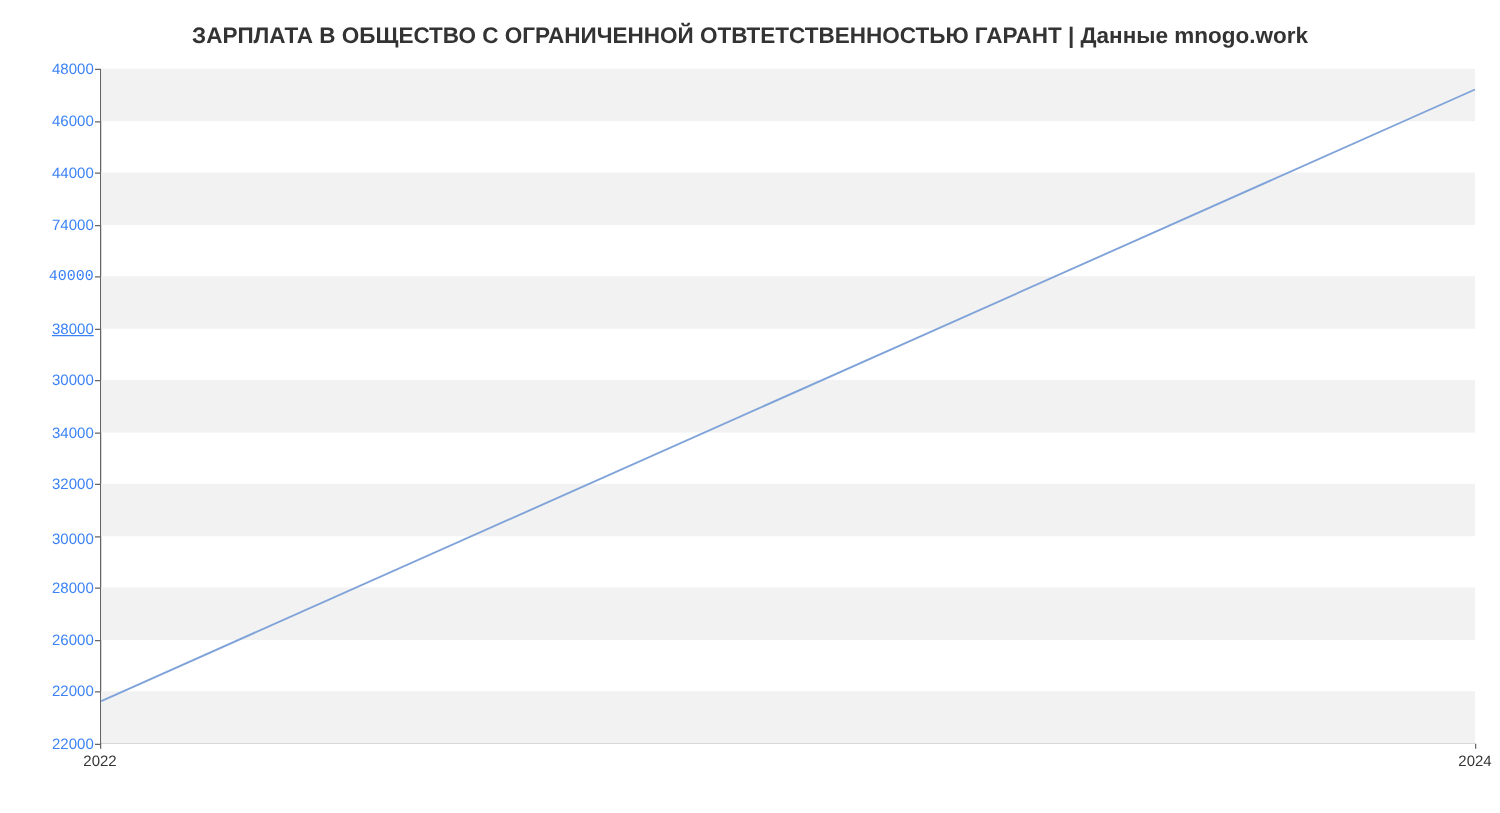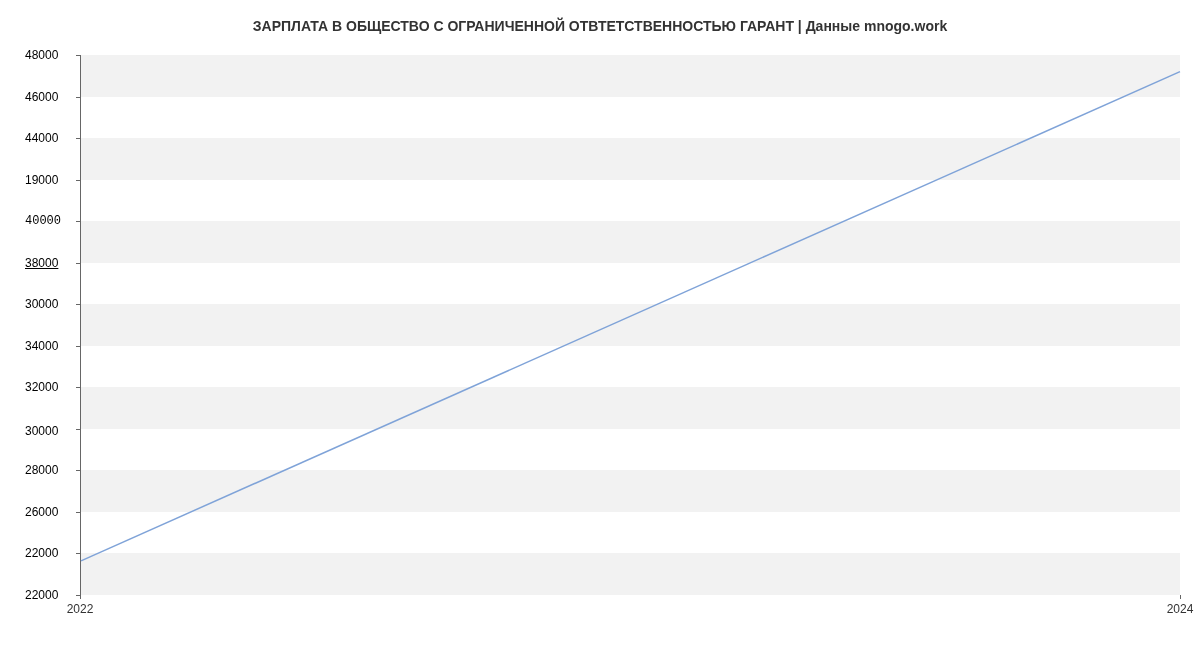--- a/index.html
+++ b/index.html
@@ -14,21 +14,21 @@
       position: relative;
       width: 1200px;
       height: 650px;
     }
     .title {
       position: absolute;
       top: 18px;
       left: 0;
       width: 100%;
       text-align: center;
-      font-size: 14px;
+      font-size: 18px;
       font-weight: bold;
       color: #333;
     }
     .plot-area {
       position: absolute;
       left: 80px;
       top: 55px;
       width: 1100px;
       height: 540px;
       border-left: 1px solid #666;
@@ -37,22 +37,23 @@
     .grid-band {
       position: absolute;
       left: 0;
       width: 100%;
       background: #f2f2f2;
     }
     .y-tick-label {
       position: absolute;
       right: 1125px;
       font-size: 12px;
-      color: #000000;
+      color: #3b82f6;
       transform: translateY(-50%);
+      text-align: right;
       width: 50px;
     }
     .y-tick-mark {
       position: absolute;
       left: 76px;
       width: 4px;
       height: 1px;
       background: #666;
     }
     .x-tick-label {
@@ -108,21 +109,21 @@
     <div class="y-tick-label" style="top: 387.308px;">32000</div>
     <div class="y-tick-mark" style="top: 387.308px;"></div>
     <div class="y-tick-label" style="top: 345.769px;">34000</div>
     <div class="y-tick-mark" style="top: 345.769px;"></div>
     <div class="y-tick-label" style="top: 304.231px;">30000</div>
     <div class="y-tick-mark" style="top: 304.231px;"></div>
     <div class="y-tick-label" style="top: 262.692px; text-decoration: underline;">38000</div>
     <div class="y-tick-mark" style="top: 262.692px;"></div>
     <div class="y-tick-label" style="top: 221.154px; font-family: Liberation Mono, monospace;">40000</div>
     <div class="y-tick-mark" style="top: 221.154px;"></div>
-    <div class="y-tick-label" style="top: 179.615px;">19000</div>
+    <div class="y-tick-label" style="top: 179.615px;">74000</div>
     <div class="y-tick-mark" style="top: 179.615px;"></div>
     <div class="y-tick-label" style="top: 138.077px;">44000</div>
     <div class="y-tick-mark" style="top: 138.077px;"></div>
     <div class="y-tick-label" style="top: 96.5385px;">46000</div>
     <div class="y-tick-mark" style="top: 96.5385px;"></div>
     <div class="y-tick-label" style="top: 55px;">48000</div>
     <div class="y-tick-mark" style="top: 55px;"></div>
     <div class="x-tick-label" style="left: 80px;">2022</div>
     <div class="x-tick-mark" style="left: 80px;"></div>
     <div class="x-tick-label" style="left: 1180px;">2024</div>

